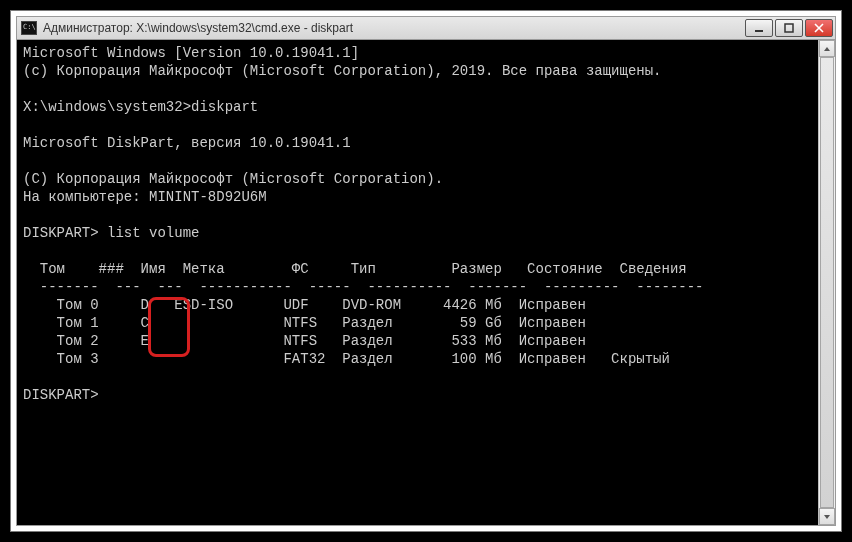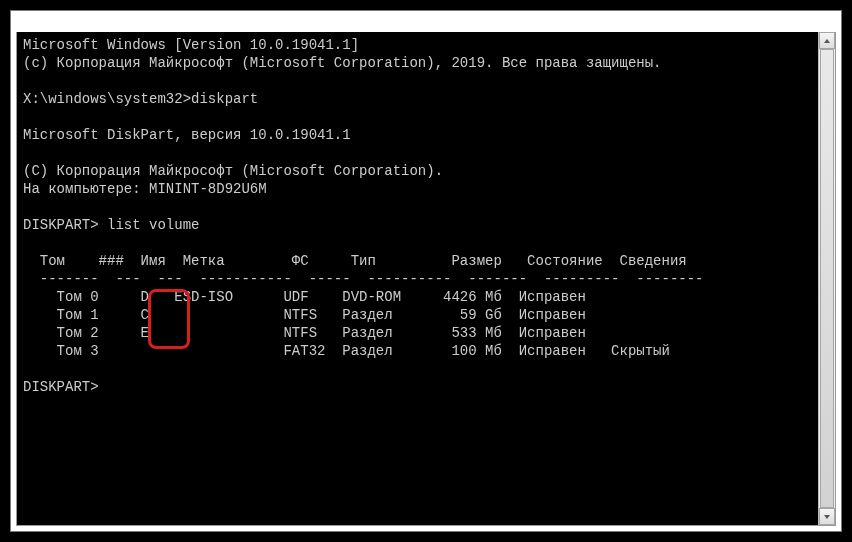--- a/index.html
+++ b/index.html
@@ -69,21 +69,20 @@
   }
   .win-close {
     background: linear-gradient(#f07070,#d43a2a);
   }
   .win-btn svg { width: 10px; height: 10px; }
   .client {
     flex: 1;
     display: flex;
     border: 1px solid #9a9a9a;
     border-top: none;
-    margin-top: 16px;
   }
   .terminal {
     flex: 1;
     background: #000;
     color: #ccc;
     padding: 4px 6px;
     font-size: 14px;
     line-height: 18px;
     white-space: pre;
     overflow: hidden;
@@ -119,20 +118,41 @@
     border: 3px solid #d62020;
     border-radius: 8px;
     pointer-events: none;
   }
 </style>
 </head>
 <body>
 
 <div class="outer-frame">
   <div class="window">
+    <div class="titlebar">
+      <div class="icon"></div>
+      <div class="title-text">Администратор: X:\windows\system32\cmd.exe - diskpart</div>
+      <div class="win-btns">
+        <div class="win-btn win-min">
+          <svg viewBox="0 0 10 10">
+              <rect x="1" y="7" width="8" height="2" fill="#333"></rect>
+            </svg>
+        </div>
+        <div class="win-btn win-max">
+          <svg viewBox="0 0 10 10">
+              <rect x="1" y="1" width="8" height="8" fill="none" stroke="#333" stroke-width="1.5"></rect>
+            </svg>
+        </div>
+        <div class="win-btn win-close">
+          <svg viewBox="0 0 10 10">
+              <path d="M1 1 L9 9 M9 1 L1 9" stroke="#fff" stroke-width="1.6"></path>
+            </svg>
+        </div>
+      </div>
+    </div>
     <div class="client">
       <div class="terminal"><span>Microsoft Windows [Version 10.0.19041.1]</span>
 <span>(c) Корпорация Майкрософт (Microsoft Corporation), 2019. Все права защищены.</span>
 <span></span>
 <span>X:\windows\system32&gt;diskpart</span>
 <span></span>
 <span>Microsoft DiskPart, версия 10.0.19041.1</span>
 <span></span>
 <span>(C) Корпорация Майкрософт (Microsoft Corporation).</span>
 <span>На компьютере: MININT-8D92U6M</span>

